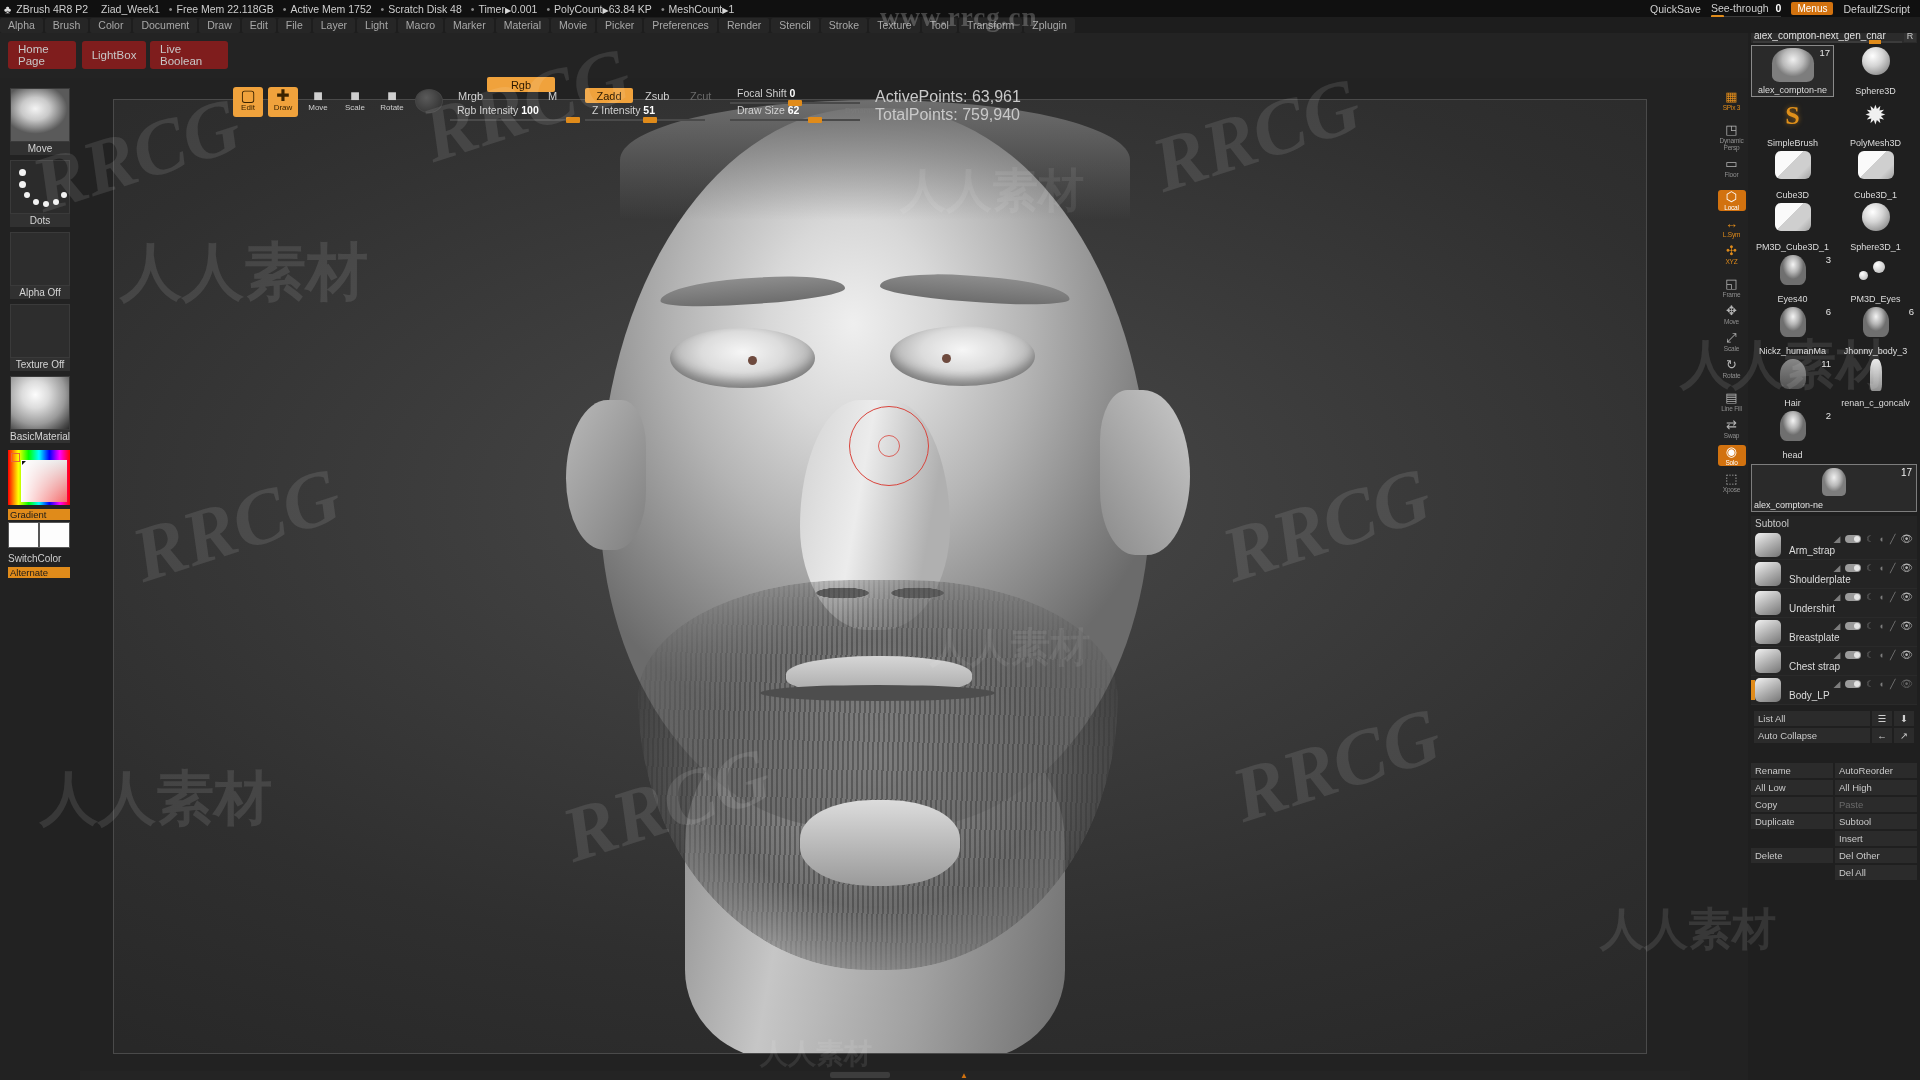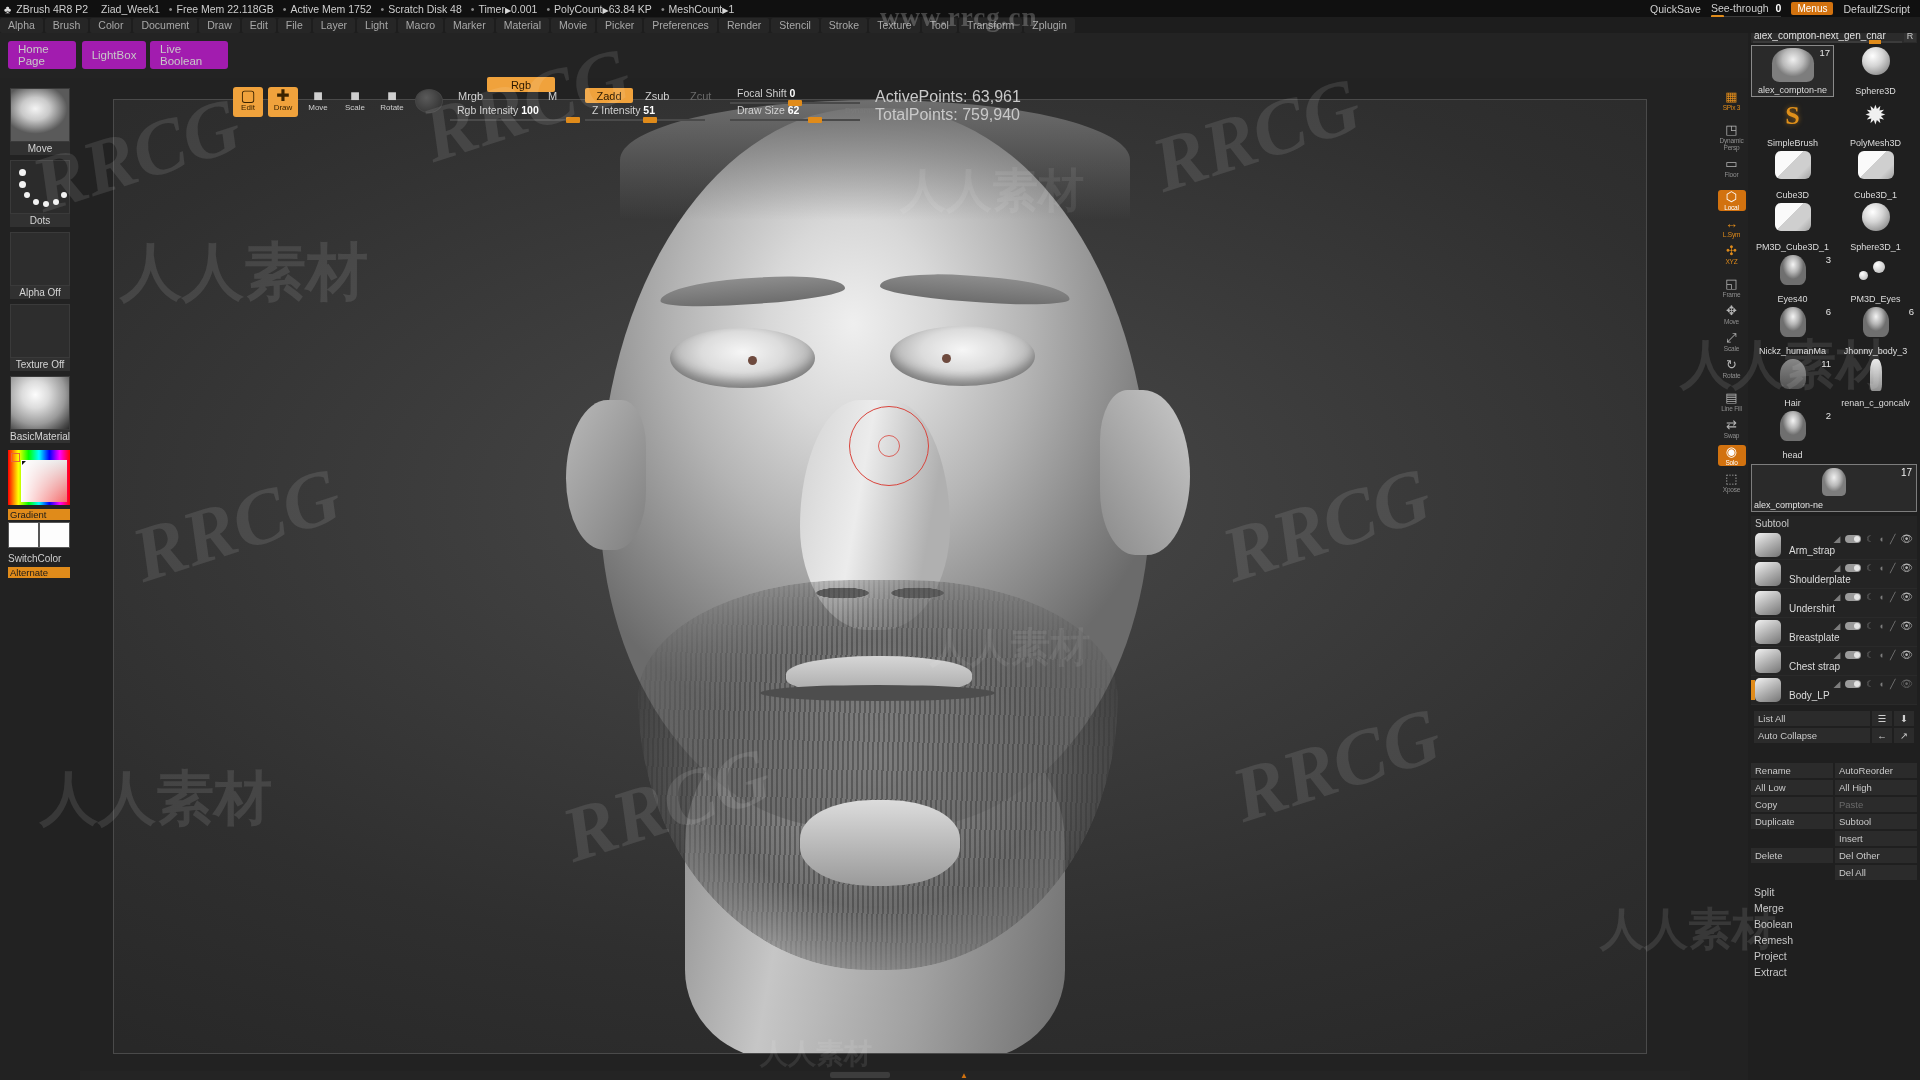--- a/index.html
+++ b/index.html
@@ -50,21 +50,21 @@
     padding:1px 8px; margin-right:2px; color:#a8a8a8; font-size:10.5px;
     background:#262626; border-radius:2px; line-height:13px; cursor:default;
   }
 
   
   .toolbar{
     position:absolute; left:0; top:33px; width:1920px; height:45px;
     background:#232323; z-index:25;
   }
   .tb-btn{
-    position:absolute; top:8px; height:28px; background:#a21caf; color:#c8c8c8;
+    position:absolute; top:8px; height:28px; background:#7f1d1d; color:#c8c8c8;
     border-radius:3px; display:flex; align-items:center; justify-content:center;
     font-size:11.5px; padding:0 10px;
   }
   .icon-btn{
     position:absolute; top:52px; width:30px; height:30px; border-radius:3px;
     display:flex; flex-direction:column; align-items:center; justify-content:flex-start;
   }
   .icon-btn.on{ background:#f0a23c; color:#3a2300; }
   .icon-btn.off{ background:transparent; color:#cfcfcf; }
   .icon-btn .ic{ font-size:16px; line-height:17px; }
@@ -724,28 +724,20 @@
       </div>
       <div class="rowbtns">
         <div class="rbtn2">Delete</div>
         <div class="rbtn2">Del Other</div>
       </div>
       <div class="rowbtns">
         <div class="rbtn2" style="background: transparent;"></div>
         <div class="rbtn2">Del All</div>
       </div>
     </div>
-  <div class="rlist" id="oplist">
-      <div>Split</div>
-      <div>Merge</div>
-      <div>Boolean</div>
-      <div>Remesh</div>
-      <div>Project</div>
-      <div>Extract</div>
-    </div>
 </div>
 
 <div class="hscroll">
   <div class="bar"></div>
   <div class="mk">▲</div>
 </div>
 
 <div class="wm-layer">
   <div class="wm rr" style="left:30px;top:110px;font-size:78px;transform:rotate(-18deg)">RRCG</div>
   <div class="wm rr" style="left:420px;top:60px;font-size:78px;transform:rotate(-18deg)">RRCG</div>

